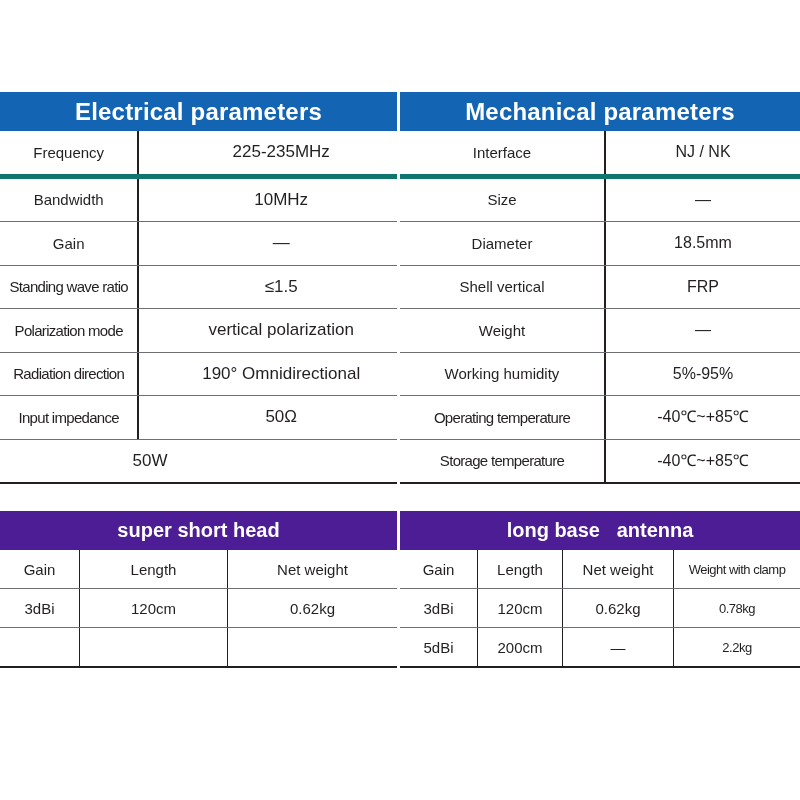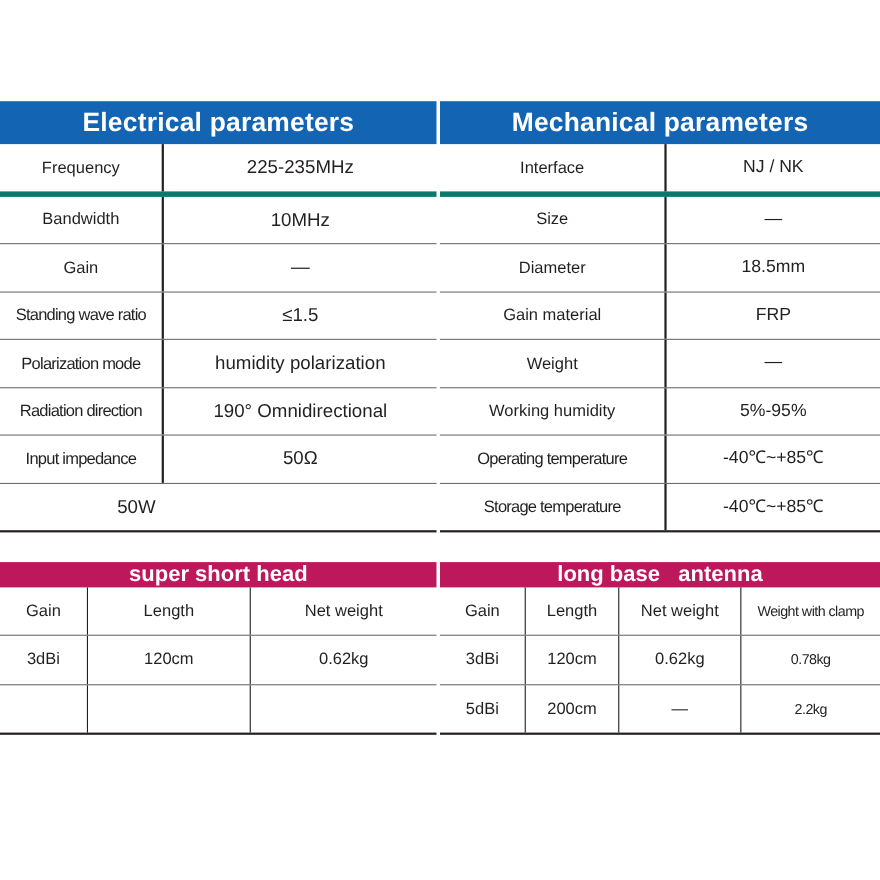--- a/index.html
+++ b/index.html
@@ -56,41 +56,41 @@
     color:#231f20;
     text-align:center;
     line-height:1.15;
     padding:0 2px;
   }
   .spec-table.left  .spec-cell.k{width:149px;border-right:2px solid #231f20;}
   .spec-table.left  .spec-cell.v{width:248px;font-size:17px;}
   .spec-table.right .spec-cell.k{width:206px;border-right:2px solid #231f20;}
   .spec-table.right .spec-cell.v{width:194px;font-size:16px;}
 
-  .spec-cell.v.big{font-size:18px;}
+  .spec-cell.v.big{font-size:18px;margin-left:26px;}
   .narrow{letter-spacing:-0.7px;}
 
   
   .model-wrap{
     position:absolute;
     left:0;top:511px;width:800px;height:157px;
     display:flex;
   }
   .model-table{
     box-sizing:border-box;
     display:flex;flex-direction:column;
     background:#fff;
   }
   .model-table.left{width:397px;}
   .model-gap{width:3px;background:#ffffff;}
   .model-table.right{width:400px;}
 
   .model-head{
-    height:23px;
-    background:#be185d;
+    height:39px;
+    background:#4c1d95;
     color:#ffffff;
     display:flex;align-items:center;justify-content:center;
     font-size:20px;
     font-weight:bold;
     white-space:pre;
   }
   .model-body{
     flex:1;
     display:flex;flex-direction:column;
     border-bottom:2px solid #231f20;
@@ -142,21 +142,21 @@
         <div class="spec-row">
           <div class="spec-cell k">Gain</div>
           <div class="spec-cell v big">—</div>
         </div>
         <div class="spec-row">
           <div class="spec-cell k narrow">Standing wave ratio</div>
           <div class="spec-cell v big">≤1.5</div>
         </div>
         <div class="spec-row">
           <div class="spec-cell k narrow">Polarization mode</div>
-          <div class="spec-cell v big">humidity polarization</div>
+          <div class="spec-cell v big">vertical polarization</div>
         </div>
         <div class="spec-row">
           <div class="spec-cell k narrow">Radiation direction</div>
           <div class="spec-cell v big">190°  Omnidirectional</div>
         </div>
         <div class="spec-row">
           <div class="spec-cell k narrow">Input impedance</div>
           <div class="spec-cell v big">50Ω</div>
         </div>
         <div class="spec-row">
@@ -178,21 +178,21 @@
         </div>
         <div class="spec-row">
           <div class="spec-cell k">Size</div>
           <div class="spec-cell v">—</div>
         </div>
         <div class="spec-row">
           <div class="spec-cell k">Diameter</div>
           <div class="spec-cell v">18.5mm</div>
         </div>
         <div class="spec-row">
-          <div class="spec-cell k">Gain material</div>
+          <div class="spec-cell k">Shell vertical</div>
           <div class="spec-cell v">FRP</div>
         </div>
         <div class="spec-row">
           <div class="spec-cell k">Weight</div>
           <div class="spec-cell v">—</div>
         </div>
         <div class="spec-row">
           <div class="spec-cell k">Working humidity</div>
           <div class="spec-cell v">5%-95%</div>
         </div>

